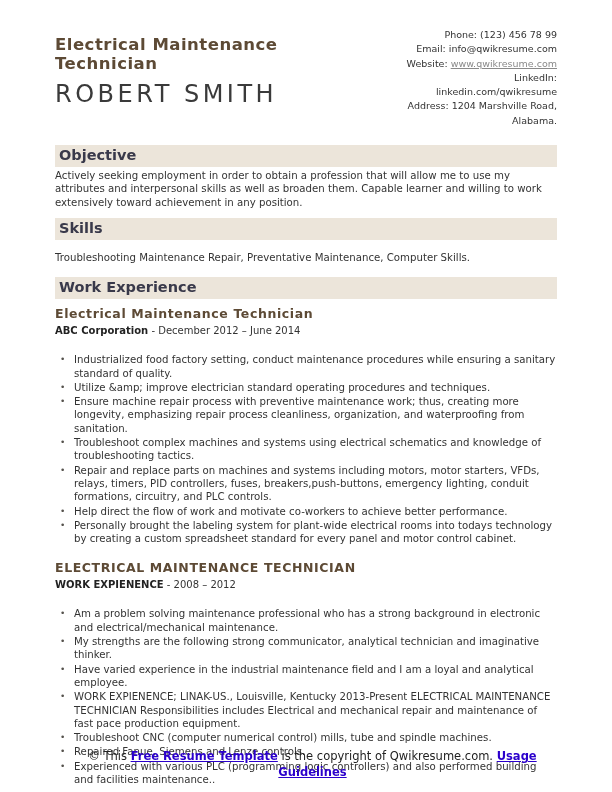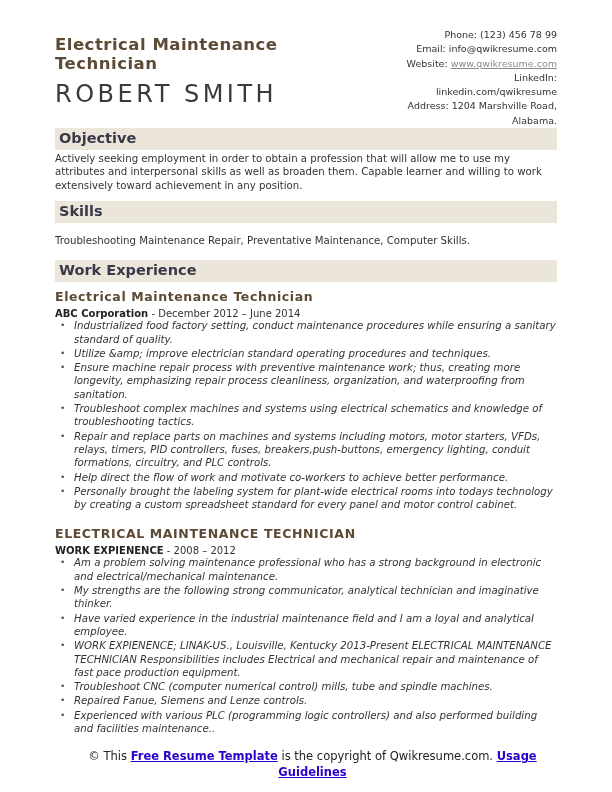--- a/index.html
+++ b/index.html
@@ -28,38 +28,38 @@
     width:186px; flex-shrink:0;
     text-align:right; font-size:9.5px; line-height:14.3px; color:#333;
   }
   .contact a { color:#8a8a8a; text-decoration:underline; cursor:pointer; }
   
   .section-bar {
     background:#ece5da; color:#39394a;
     font-weight:bold; font-size:14.5px;
     padding:2px 5px 4px 4px;
   }
-  .bar-objective { }
+  .bar-objective { margin-top:17px; }
   .bar-skills    { margin-top:9px; }
   .bar-work      { margin-top:13px; }
   
   .body-text {
     font-size:10.2px; line-height:13.3px; color:#333;
     margin-top:2px;
   }
   .skills-text { margin-top:11px; }
   
   .job-title {
     font-size:12.5px; font-weight:bold; color:#5d4a35;
     letter-spacing:0.6px; margin-top:7px;
   }
   .job2 .job-title { margin-top:15px; }
   .job-subtitle { font-size:10px; margin-top:4px; color:#333; }
   .employer { font-weight:bold; color:#222; }
-  ul.bullets { list-style:none; margin-top:0;font-style:italic; }
+  ul.bullets { list-style:none; margin-top:17px; }
   ul.bullets li {
     position:relative;
     padding-left:19px;
     font-size:10.2px; line-height:13.3px; color:#333;
     margin-bottom:1px;
   }
   ul.bullets li::before {
     content:"\2022";
     position:absolute; left:5px; top:0;
     font-size:9px; color:#55524d;

